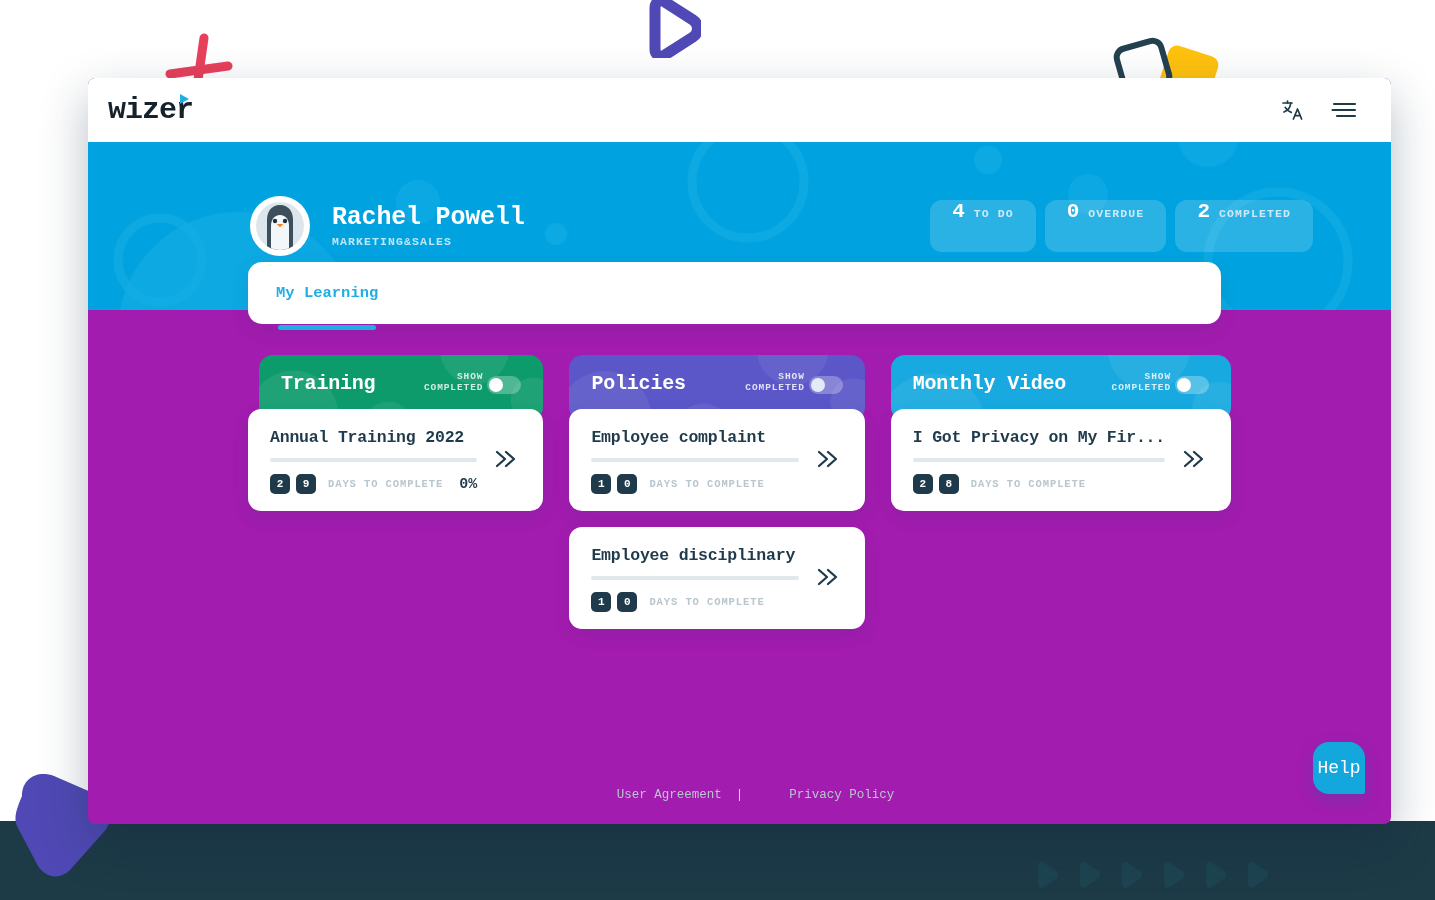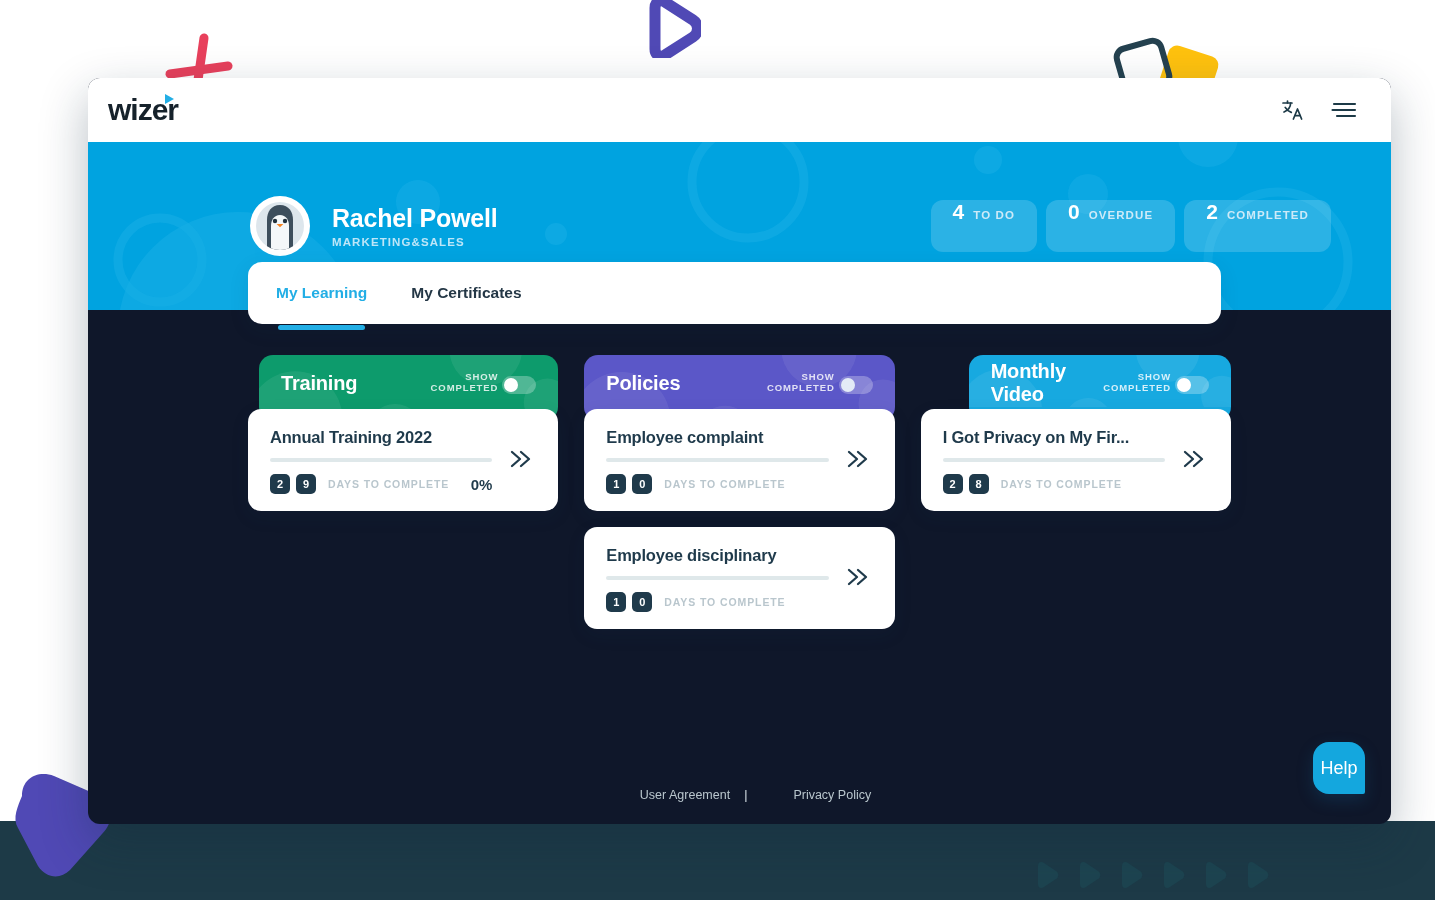--- a/index.html
+++ b/index.html
@@ -29,24 +29,25 @@
     left: 1035px; top: 858px; width: 250px; height: 34px;
     display: flex; gap: 18px; align-items: center;
   }
   #deco-play-row .pt { width: 24px; height: 26px; }
 
   
   #app-window {
     position: absolute;
     left: 88px; top: 78px;
     width: 1303px; height: 746px;
-    background: #0f172a;
-    border-radius: 12px;
+    background: #a21caf;
+    border-radius: 7px;
     overflow: hidden;
     box-shadow: 0 18px 48px rgba(16,40,60,0.30);
+    font-family: Liberation Mono, monospace;
   }
 
   
   #topbar {
     height: 64px; background: #ffffff;
     display: flex; align-items: center;
     padding: 0 34px 0 20px;
     position: relative; z-index: 5;
   }
   #brand-logo { display: flex; align-items: flex-start; }
@@ -67,21 +68,21 @@
   #hero {
     position: relative;
     height: 168px;
     background: #00A3E0;
     overflow: hidden;
   }
   #hero-bubbles { position: absolute; inset: 0; }
   #hero-inner {
     position: relative; z-index: 2;
     height: 100%;
-    padding: 0 60px 0 162px;
+    padding: 0 78px 0 162px;
     display: flex; align-items: center;
   }
   #profile { display: flex; align-items: center; gap: 22px; }
   #avatar {
     width: 60px; height: 60px; border-radius: 50%;
     background: #ffffff; padding: 3px;
     display: flex; align-items: center; justify-content: center;
     overflow: hidden;
   }
   #profile-name {
@@ -366,23 +367,20 @@
           <span class="stat-label">COMPLETED</span>
         </div>
       </div>
     </div>
   </div>
 
   <div id="tabs-card">
     <div class="tab active">
       <span>My Learning</span>
     </div>
-    <div class="tab">
-      <span>My Certificates</span>
-    </div>
   </div>
 
   <div id="columns">
       <div class="column">
         <div class="col-header" style="background: rgb(13, 155, 108); margin-left: 11px;">
           <svg class="ch-bubbles" viewBox="0 0 330 66" preserveAspectRatio="none">
       <g fill="#ffffff" opacity="0.07">
         <circle cx="40" cy="70" r="52"></circle>
               <circle cx="250" cy="-6" r="40"></circle>
         <circle cx="318" cy="52" r="26"></circle>
@@ -471,21 +469,21 @@
            </div>
          </div>
          <span class="chev"><svg width="28" height="26" viewBox="0 0 28 26" fill="none" stroke="currentColor" stroke-width="2.3" stroke-linecap="round" stroke-linejoin="round">
       <polyline points="6,6 14,13 6,20"></polyline>
                 <polyline points="15,6 23,13 15,20"></polyline>
               </svg></span>
           </div>
         </div>
       </div>
       <div class="column">
-        <div class="col-header" style="background: rgb(23, 169, 224); margin-left: 48px;">
+        <div class="col-header" style="background: rgb(23, 169, 224);">
           <svg class="ch-bubbles" viewBox="0 0 330 66" preserveAspectRatio="none">
       <g fill="#ffffff" opacity="0.07">
         <circle cx="40" cy="70" r="52"></circle>
               <circle cx="250" cy="-6" r="40"></circle>
         <circle cx="318" cy="52" r="26"></circle>
               <circle cx="150" cy="84" r="30"></circle>
       </g>
           </svg>
           <span class="col-title">Monthly Video</span>
        <span class="col-toggle-wrap">

